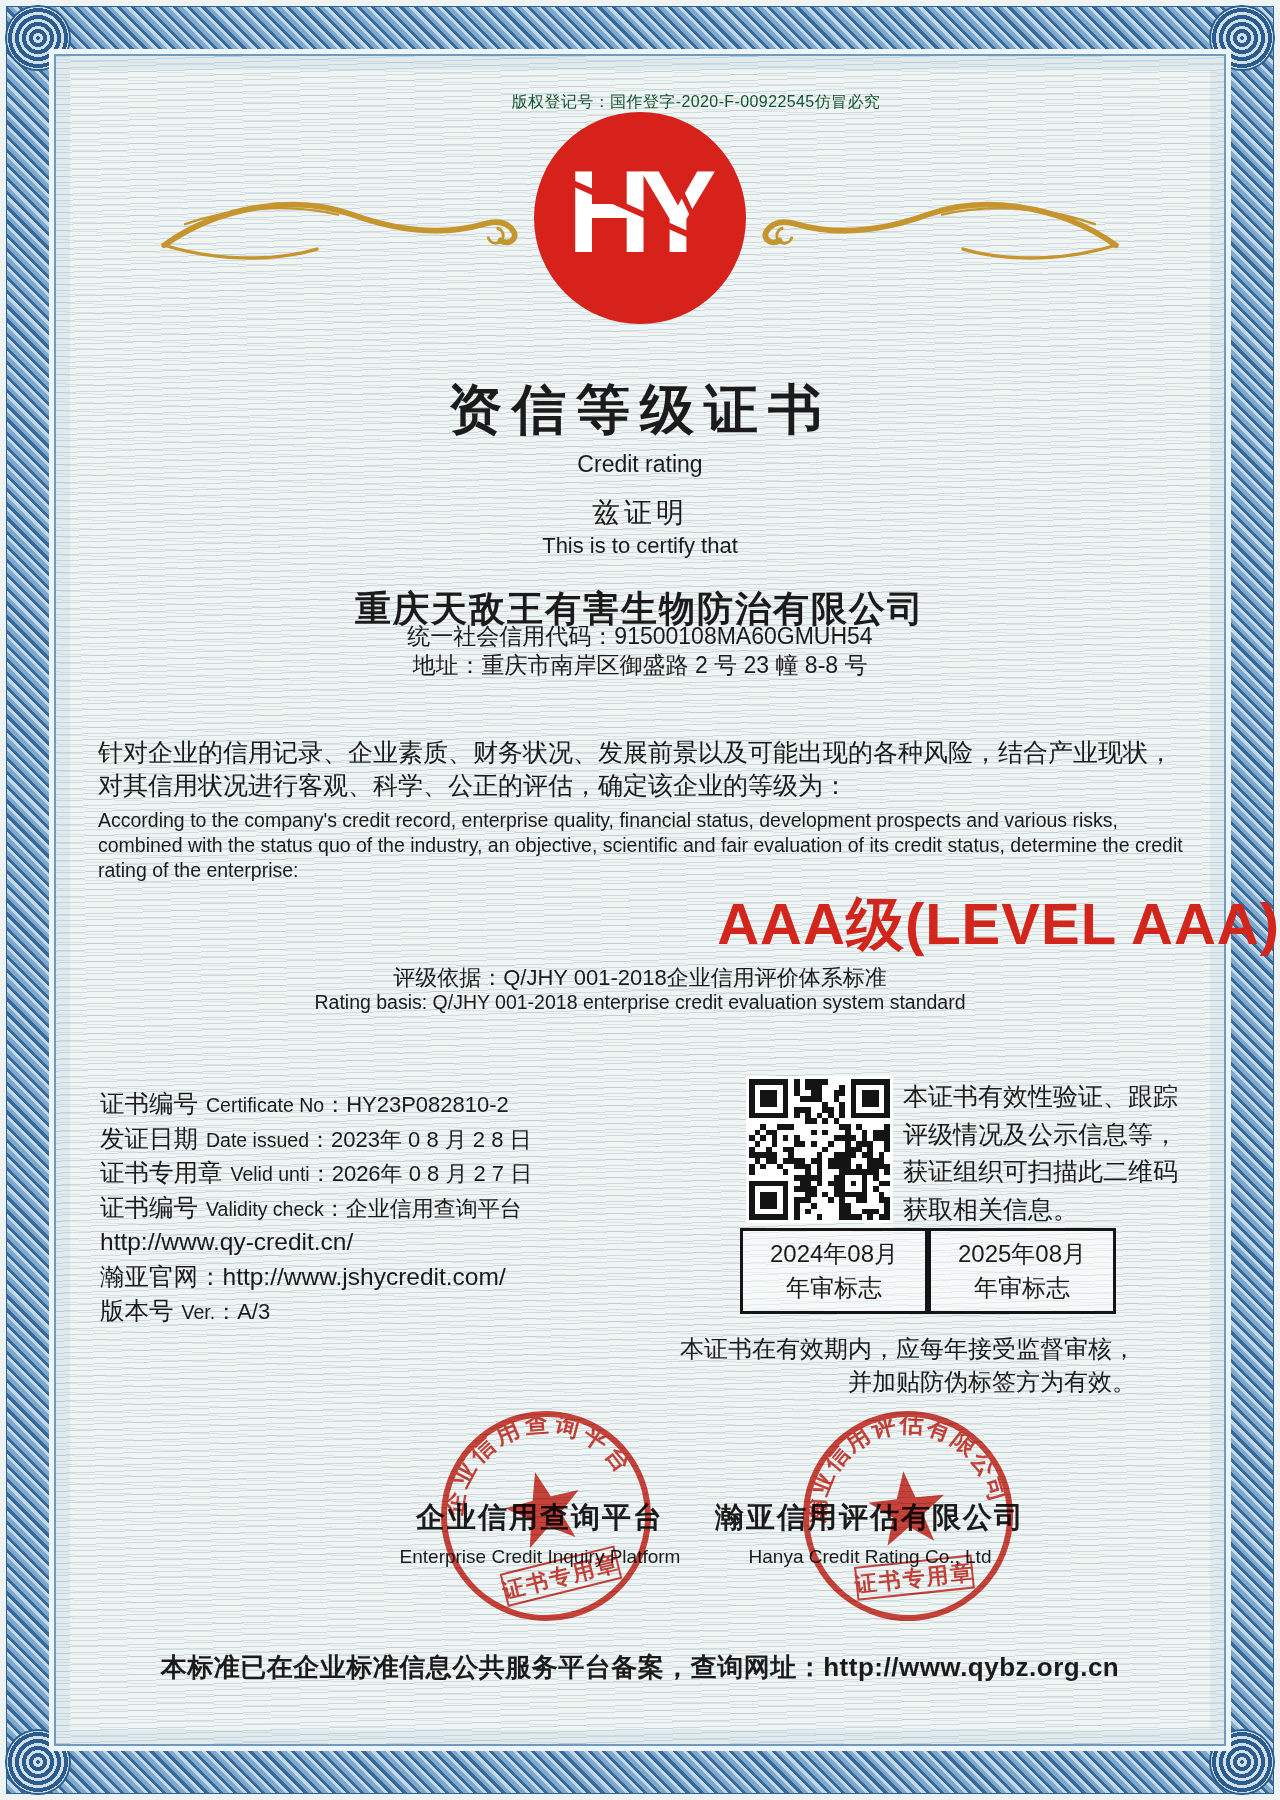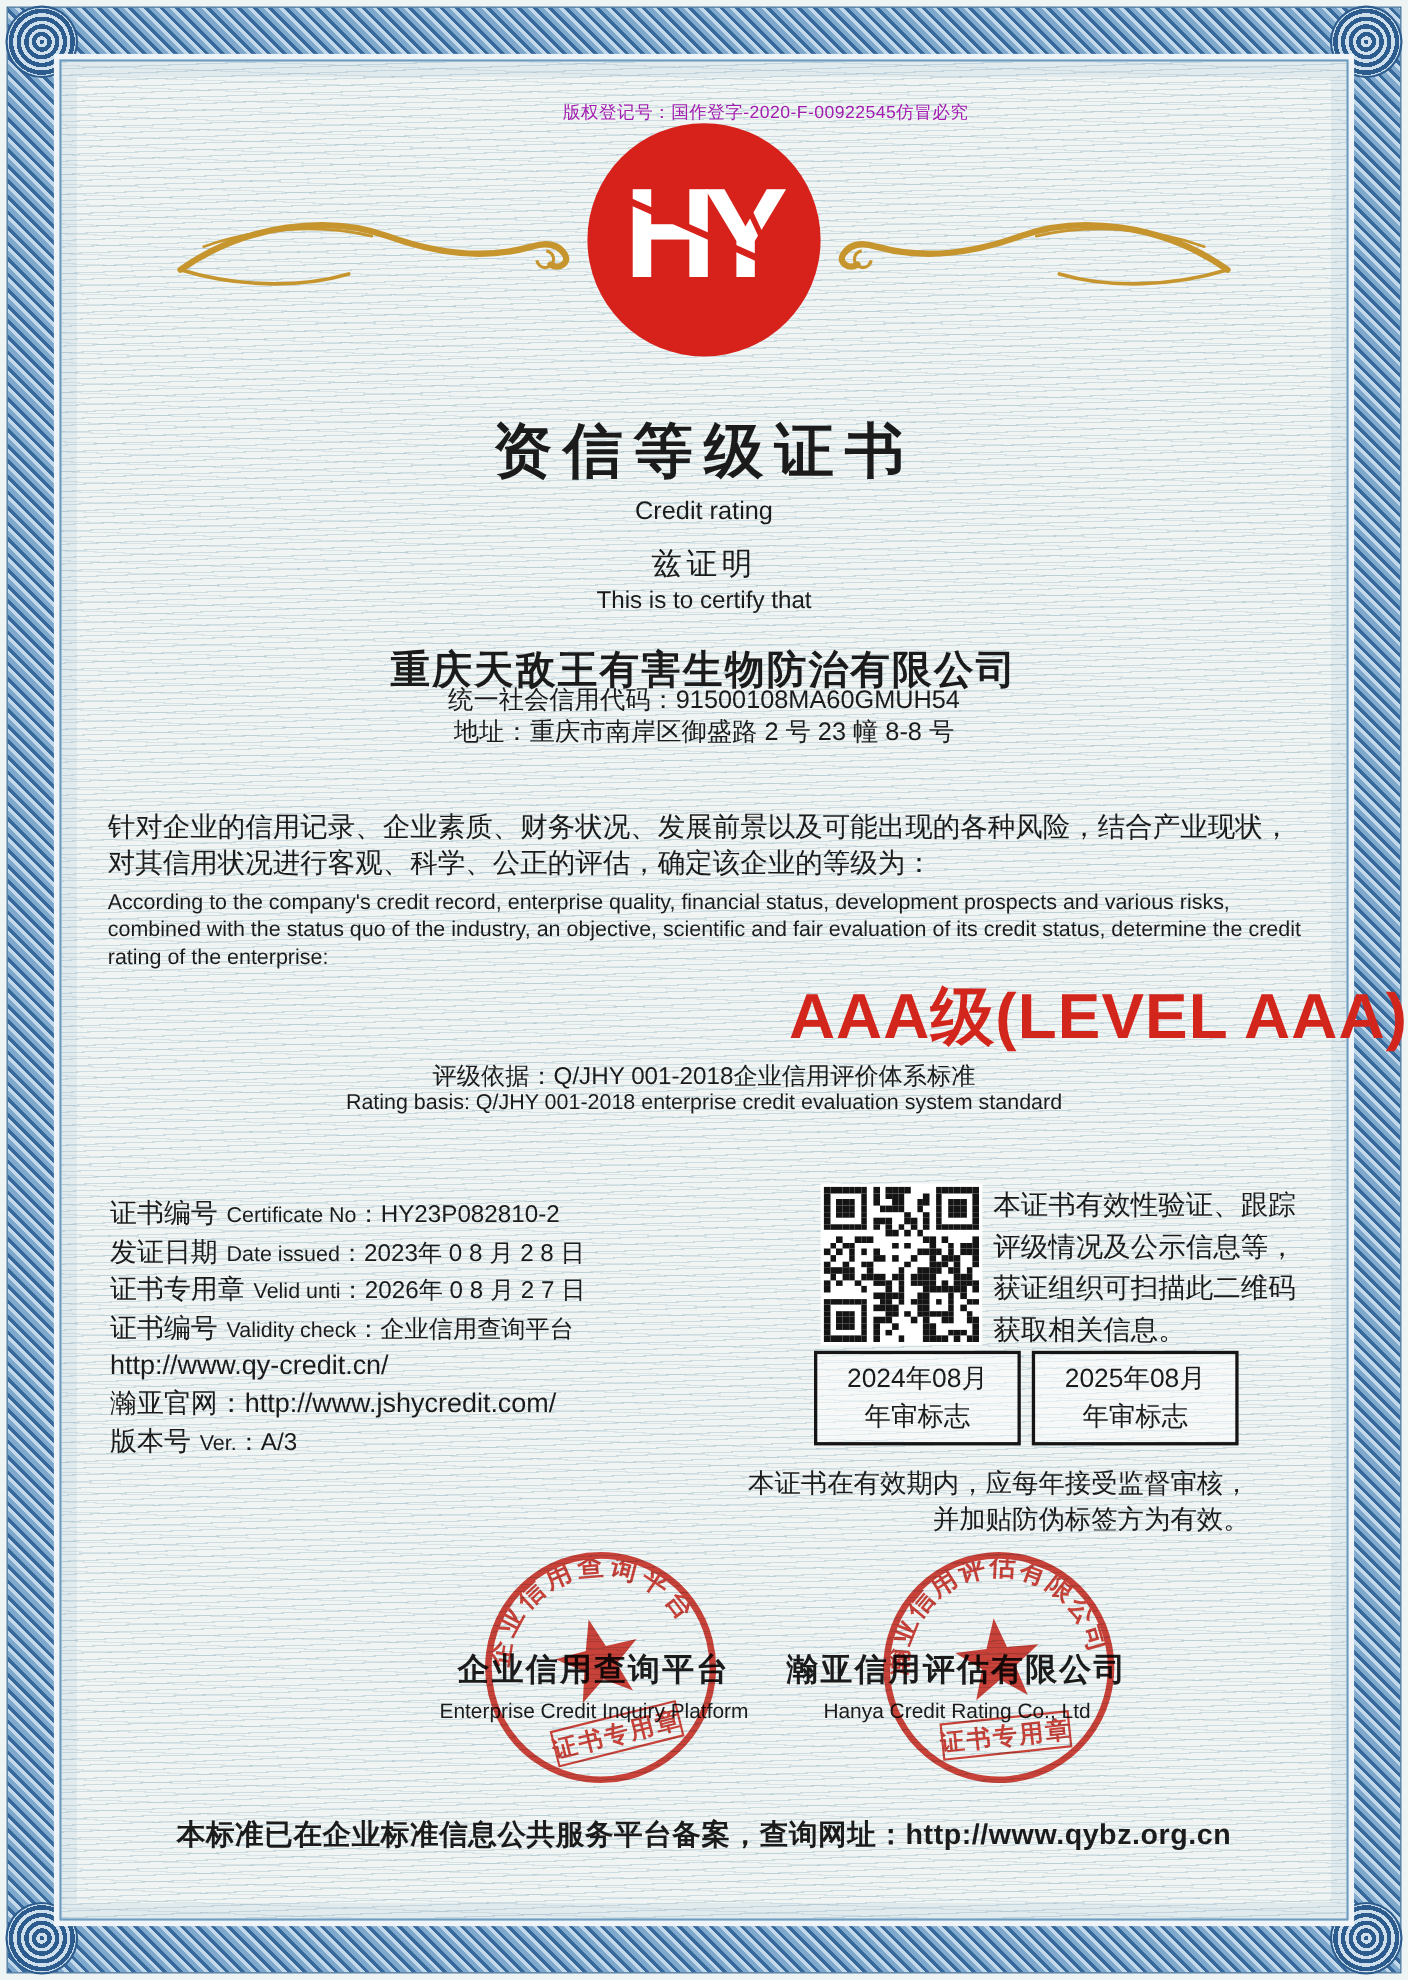--- a/index.html
+++ b/index.html
@@ -15,21 +15,21 @@
            repeating-linear-gradient(2deg, rgba(120,160,178,.20) 0 1px, rgba(0,0,0,0) 1px 9px);}
   .rosette{position:absolute;width:62px;height:62px;border-radius:50%;
            background:repeating-radial-gradient(circle at 50% 50%, #2c5c8e 0 2px, #cfe0ec 2px 5px, #2c5c8e 5px 7px);
            box-shadow:0 0 0 2px #2c5c8e;}
   .r-tl{top:7px;left:7px}.r-tr{top:7px;right:7px}.r-bl{bottom:7px;left:7px}.r-br{bottom:7px;right:7px}
 
   .content{position:absolute;inset:0;}
   .abs{position:absolute;}
   .ctr{left:0;width:100%;text-align:center;}
 
-  .copyright{top:92px;font-size:16px;color:#a21caf;padding-left:112px;box-sizing:border-box;letter-spacing:.4px;}
+  .copyright{top:92px;font-size:16px;color:#14532d;padding-left:112px;box-sizing:border-box;letter-spacing:.4px;}
 
   .logo{top:112px;left:534px;width:212px;height:212px;border-radius:50%;background:#d7221c;
         display:flex;align-items:center;justify-content:center;}
   .logo .hy{color:#fff;font-size:116px;font-weight:800;letter-spacing:-12px;transform:translate(-4px,-6px);}
   .logo .crack{position:absolute;background:#d7221c;border-radius:2px;}
   .c1{width:168px;height:6px;top:98px;left:22px;transform:rotate(24deg);}
   .c2{width:118px;height:5px;top:148px;left:72px;transform:rotate(-18deg);}
   .c3{width:86px;height:5px;top:72px;left:102px;transform:rotate(65deg);}
 
   .fl{top:186px;width:372px;height:86px;}
@@ -57,21 +57,21 @@
   .den{font-size:19.5px;margin-left:8px;}
   .dval{font-size:22px;}
 
   .qr{top:1076px;left:746px;width:147px;height:147px;background:#fff;padding:3px;box-sizing:border-box;
       display:grid;grid-template-columns:repeat(25,1fr);grid-auto-rows:1fr;}
   .qr i{display:block;}
   .qr i.on{background:#141414;}
 
   .qrtext{top:1078px;left:903px;width:278px;font-size:25px;line-height:37.5px;}
 
-  .badges{top:1228px;left:740px;display:flex;gap:10px;}
+  .badges{top:1228px;left:740px;display:flex;}
   .badge{width:182px;height:80px;border:3px solid #151515;background:rgba(255,255,255,.45);
          display:flex;flex-direction:column;align-items:center;justify-content:center;
          font-size:24px;line-height:34px;}
 
   .note{top:1332px;left:640px;width:496px;text-align:right;font-size:24px;line-height:33px;}
 
   .org{width:440px;text-align:center;top:1498px;}
   .org-left{left:320px;}
   .org-right{left:650px;}
   .org .zh{font-size:29px;font-weight:700;letter-spacing:2px;}

